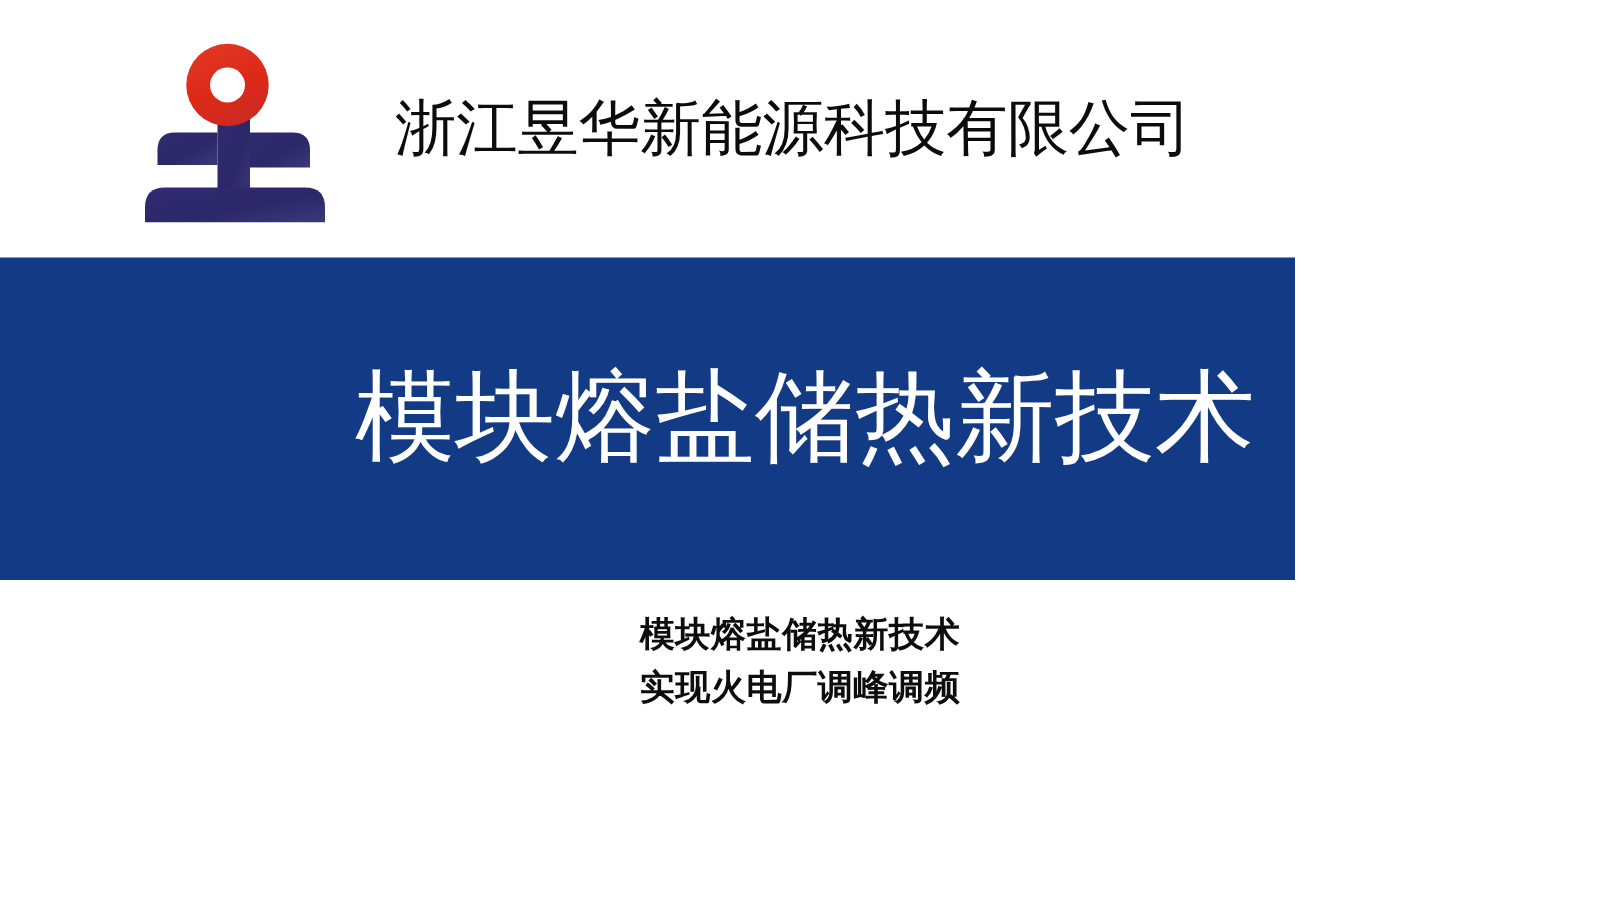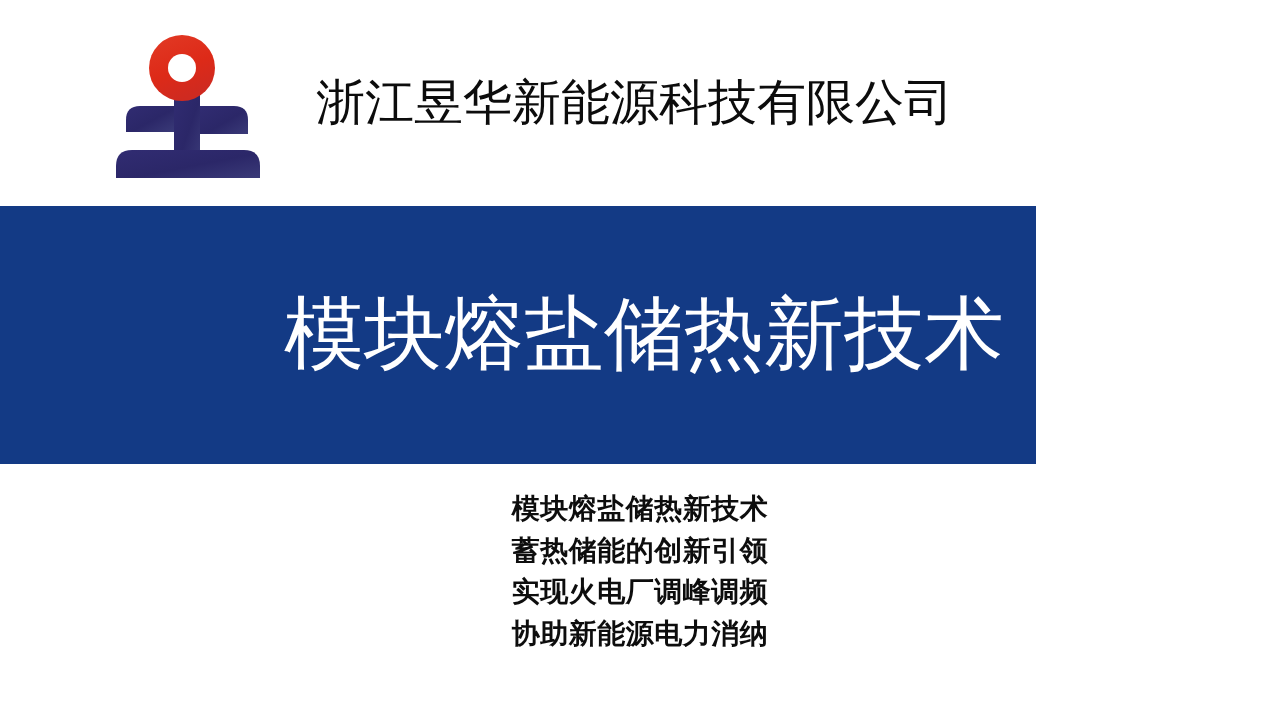--- a/index.html
+++ b/index.html
@@ -155,18 +155,16 @@
 
     <div id="company-name">浙江昱华新能源科技有限公司</div>
   </div>
 
   <div id="banner">
     <div id="banner-title">模块熔盐储热新技术</div>
   </div>
 
   <div id="taglines">
     <div class="tagline">模块熔盐储热新技术</div>
-    <div class="tagline">蓄热储能的创新引领</div>
     <div class="tagline">实现火电厂调峰调频</div>
-    <div class="tagline">协助新能源电力消纳</div>
   </div>
 
 </div>
 
 </body></html>

